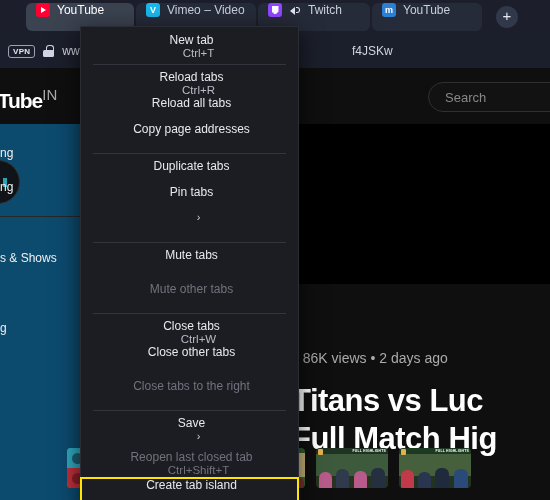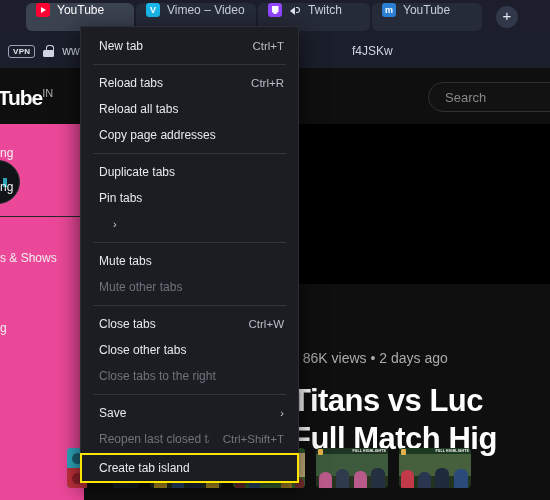--- a/index.html
+++ b/index.html
@@ -76,29 +76,29 @@
     color: #cfd5e2; }
 
   
   .page { position: absolute; left: 0; top: 68px; width: 550px; height: 432px;
     background: #0f0f0f; overflow: hidden; }
 
   .yt-header { position: absolute; left: 0; top: 0; width: 550px; height: 56px;
     background: #0f0f0f; }
   .yt-logo { position: absolute; left: -26px; top: 18px;
     font-size: 21px; font-weight: bold; color: #fff; letter-spacing: -1px; }
-  .yt-logo-sup { font-size: 11px; vertical-align: super; color: #aaa;
+  .yt-logo-sup { font-size: 15px; vertical-align: super; color: #aaa;
     font-weight: normal; letter-spacing: 0; }
   .yt-search { position: absolute; left: 428px; top: 14px; width: 180px;
     height: 30px; border: 1px solid #303030; border-radius: 16px;
     background: #121212; color: #888; font-size: 13px;
     display: flex; align-items: center; padding-left: 16px; }
 
   .yt-sidebar { position: absolute; left: 0; top: 56px; width: 84px;
-    height: 376px; background: #ec4899; }
+    height: 376px; background: #0c4a6e; }
   .side-item { position: absolute; left: 0; font-size: 12px; color: #f1f1f1;
     white-space: nowrap; }
   .side-divider { position: absolute; left: 0; width: 84px; height: 1px;
     background: #272727; }
 
   .avatar-circle { position: absolute; left: -24px; top: 36px;
     width: 44px; height: 44px; border-radius: 50%; border: 1px solid #303030;
     background: #101418; }
   .avatar-circle::after { content:""; position:absolute; left:26px; top:17px;
     width:4px; height:9px; background:#2aa3b8; }
@@ -146,22 +146,22 @@
 
   
   .ctxmenu {
     position: absolute; left: 80px; top: 26px; width: 219px;
     background: #1c1d22; border: 1px solid #2b2d35;
     box-shadow: 0 6px 22px rgba(0,0,0,.65);
     padding: 6px 0 0 0; z-index: 50;
   }
   .mi { height: 26px; display: flex; align-items: center;
     padding: 0 14px 0 18px; font-size: 12px; color: #e7e9ef;
-    justify-content: space-between; white-space: nowrap; }
-  .mi.disabled { color: #70737e; }
+    justify-content: space-between; white-space: nowrap; flex-direction: column; }
+  .mi.disabled { color: #70737e; margin-top: 8px; }
   .mi-label { overflow: hidden; }
   .mi-accel { color: #b9bcc7; font-size: 11.5px; margin-left: 14px; }
   .mi.disabled .mi-accel { color: #70737e; }
   .mi-chevron { color: #cdd0da; font-size: 11px; margin-left: 14px; }
   .sep { height: 1px; background: #33353e; margin: 5px 12px; }
   .mi.highlight {
     outline: 2px solid #ffe600; outline-offset: -1px;
     height: 28px; margin: 2px 0 0 0;
   }
 </style>

